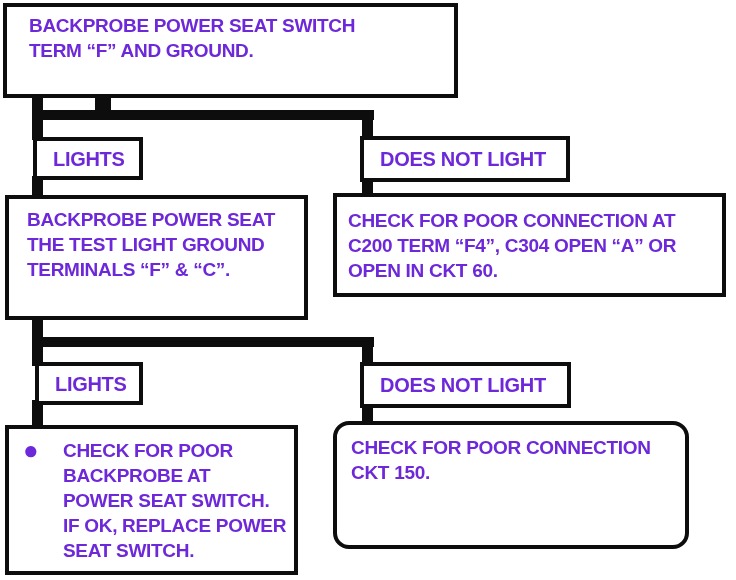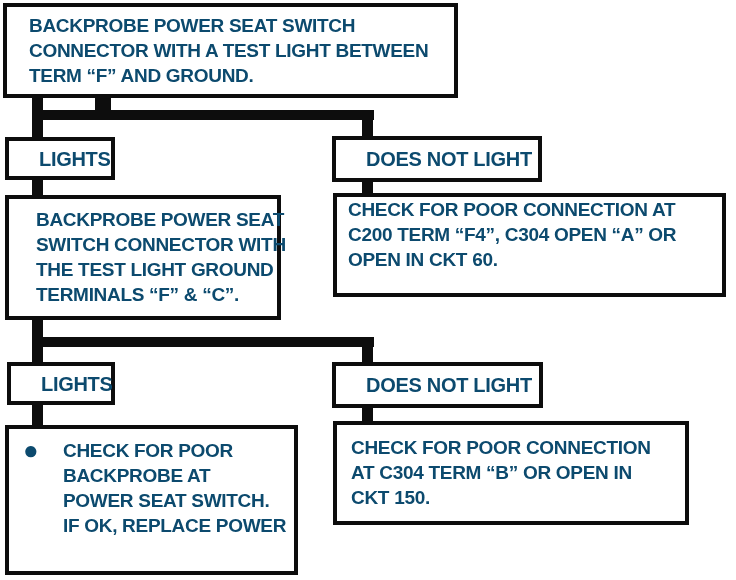--- a/index.html
+++ b/index.html
@@ -6,21 +6,21 @@
     margin: 0;
     padding: 0;
     background: #ffffff;
   }
   .stage {
     position: relative;
     width: 736px;
     height: 580px;
     background: #ffffff;
     font-family: "Liberation Sans", "DejaVu Sans", sans-serif;
-    color: #0c4a6e;
+    color: #6d28d9;
     overflow: hidden;
   }
   .box {
     position: absolute;
     box-sizing: border-box;
     border: 4px solid #0d0d0d;
     background: #ffffff;
   }
   .txt {
     font-weight: bold;
@@ -28,21 +28,22 @@
     line-height: 25px;
     letter-spacing: -0.3px;
   }
   .line {
     display: block;
     white-space: nowrap;
   }
   .label-box {
     display: flex;
     align-items: center;
-    padding-left: 30px;
+    padding-left: 16px;
+    margin-left: 28px;
   }
   .label-box .txt {
     font-size: 20px;
     line-height: 20px;
   }
   .conn {
     position: absolute;
     background: #0d0d0d;
   }
   .bullet-row {
@@ -68,60 +69,58 @@
   <div class="conn" style="left:32px;  top:176px; width:11px; height:22px;"></div>
   <div class="conn" style="left:362px; top:178px; width:11px; height:18px;"></div>
   <div class="conn" style="left:32px;  top:316px; width:11px; height:50px;"></div>
   <div class="conn" style="left:32px;  top:337px; width:342px; height:10px;"></div>
   <div class="conn" style="left:362px; top:337px; width:11px; height:29px;"></div>
   <div class="conn" style="left:32px;  top:400px; width:11px; height:28px;"></div>
   <div class="conn" style="left:362px; top:403px; width:11px; height:21px;"></div>
 
   <div class="box txt" style="left:3px; top:3px; width:455px; height:95px; padding:6px 6px 0 22px;">
     <span class="line">BACKPROBE POWER SEAT SWITCH</span>
-    <span class="line">CONNECTOR WITH A TEST LIGHT BETWEEN</span>
     <span class="line">TERM “F” AND GROUND.</span>
   </div>
 
   <div class="box label-box" style="left:5px; top:137px; width:110px; height:43px;">
     <span class="txt">LIGHTS</span>
   </div>
   <div class="box label-box" style="left:332px; top:136px; width:210px; height:46px;">
     <span class="txt">DOES NOT LIGHT</span>
   </div>
 
-  <div class="box txt" style="left:5px; top:195px; width:276px; height:125px; padding:8px 4px 0 27px;">
+  <div class="box txt" style="left:5px; top:195px; width:303px; height:125px; padding:8px 4px 0 18px;">
     <span class="line">BACKPROBE POWER SEAT</span>
-    <span class="line">SWITCH CONNECTOR WITH</span>
     <span class="line">THE TEST LIGHT GROUND</span>
     <span class="line">TERMINALS “F” &amp; “C”.</span>
   </div>
-  <div class="box txt" style="left:333px; top:193px; width:393px; height:104px; padding:0 4px 0 11px;">
+  <div class="box txt" style="left:333px; top:193px; width:393px; height:104px; padding:11px 4px 0 11px;">
     <span class="line">CHECK FOR POOR CONNECTION AT</span>
     <span class="line">C200 TERM “F4”, C304 OPEN “A” OR</span>
     <span class="line">OPEN IN CKT 60.</span>
   </div>
 
   <div class="box label-box" style="left:7px; top:362px; width:108px; height:43px;">
     <span class="txt">LIGHTS</span>
   </div>
   <div class="box label-box" style="left:332px; top:362px; width:211px; height:46px;">
     <span class="txt">DOES NOT LIGHT</span>
   </div>
 
   <div class="box txt" style="left:5px; top:425px; width:293px; height:150px; padding:9px 2px 0 14px;">
     <div class="bullet-row">
       <span class="bullet">●</span>
       <span>
         <span class="line">CHECK FOR POOR</span>
         <span class="line">BACKPROBE AT</span>
         <span class="line">POWER SEAT SWITCH.</span>
         <span class="line">IF OK, REPLACE POWER</span>
+        <span class="line">SEAT SWITCH.</span>
       </span>
     </div>
   </div>
-  <div class="box txt" style="left:333px; top:421px; width:356px; height:104px; padding:10px 4px 0 14px;">
+  <div class="box txt" style="left:333px; top:421px; width:356px; height:128px; padding:10px 4px 0 14px;border-radius:16px;">
     <span class="line">CHECK FOR POOR CONNECTION</span>
-    <span class="line">AT C304 TERM “B” OR OPEN IN</span>
     <span class="line">CKT 150.</span>
   </div>
 
 </div>
 
 </body></html>

